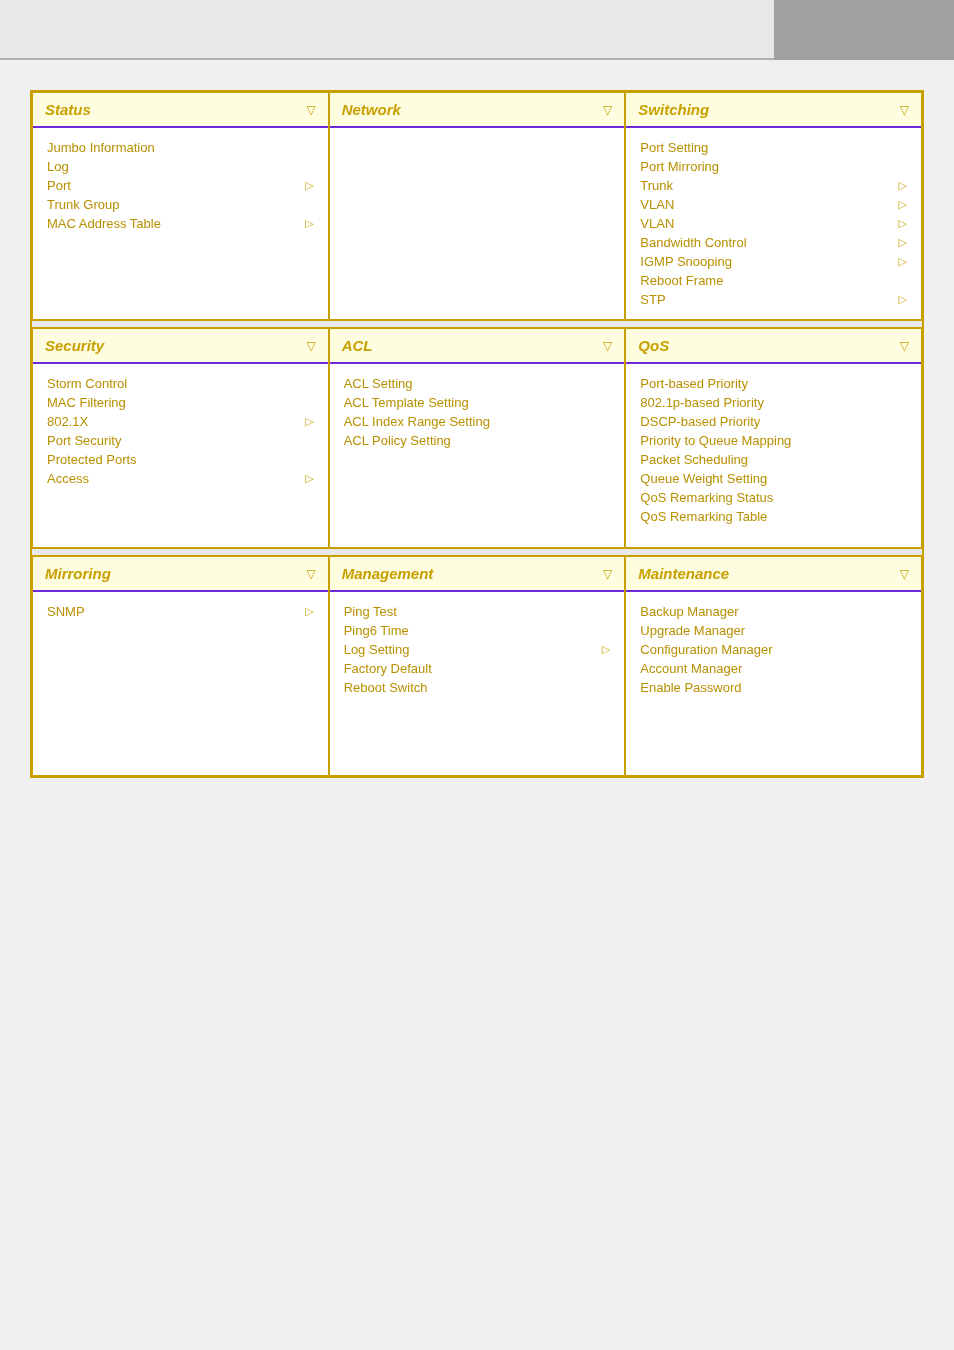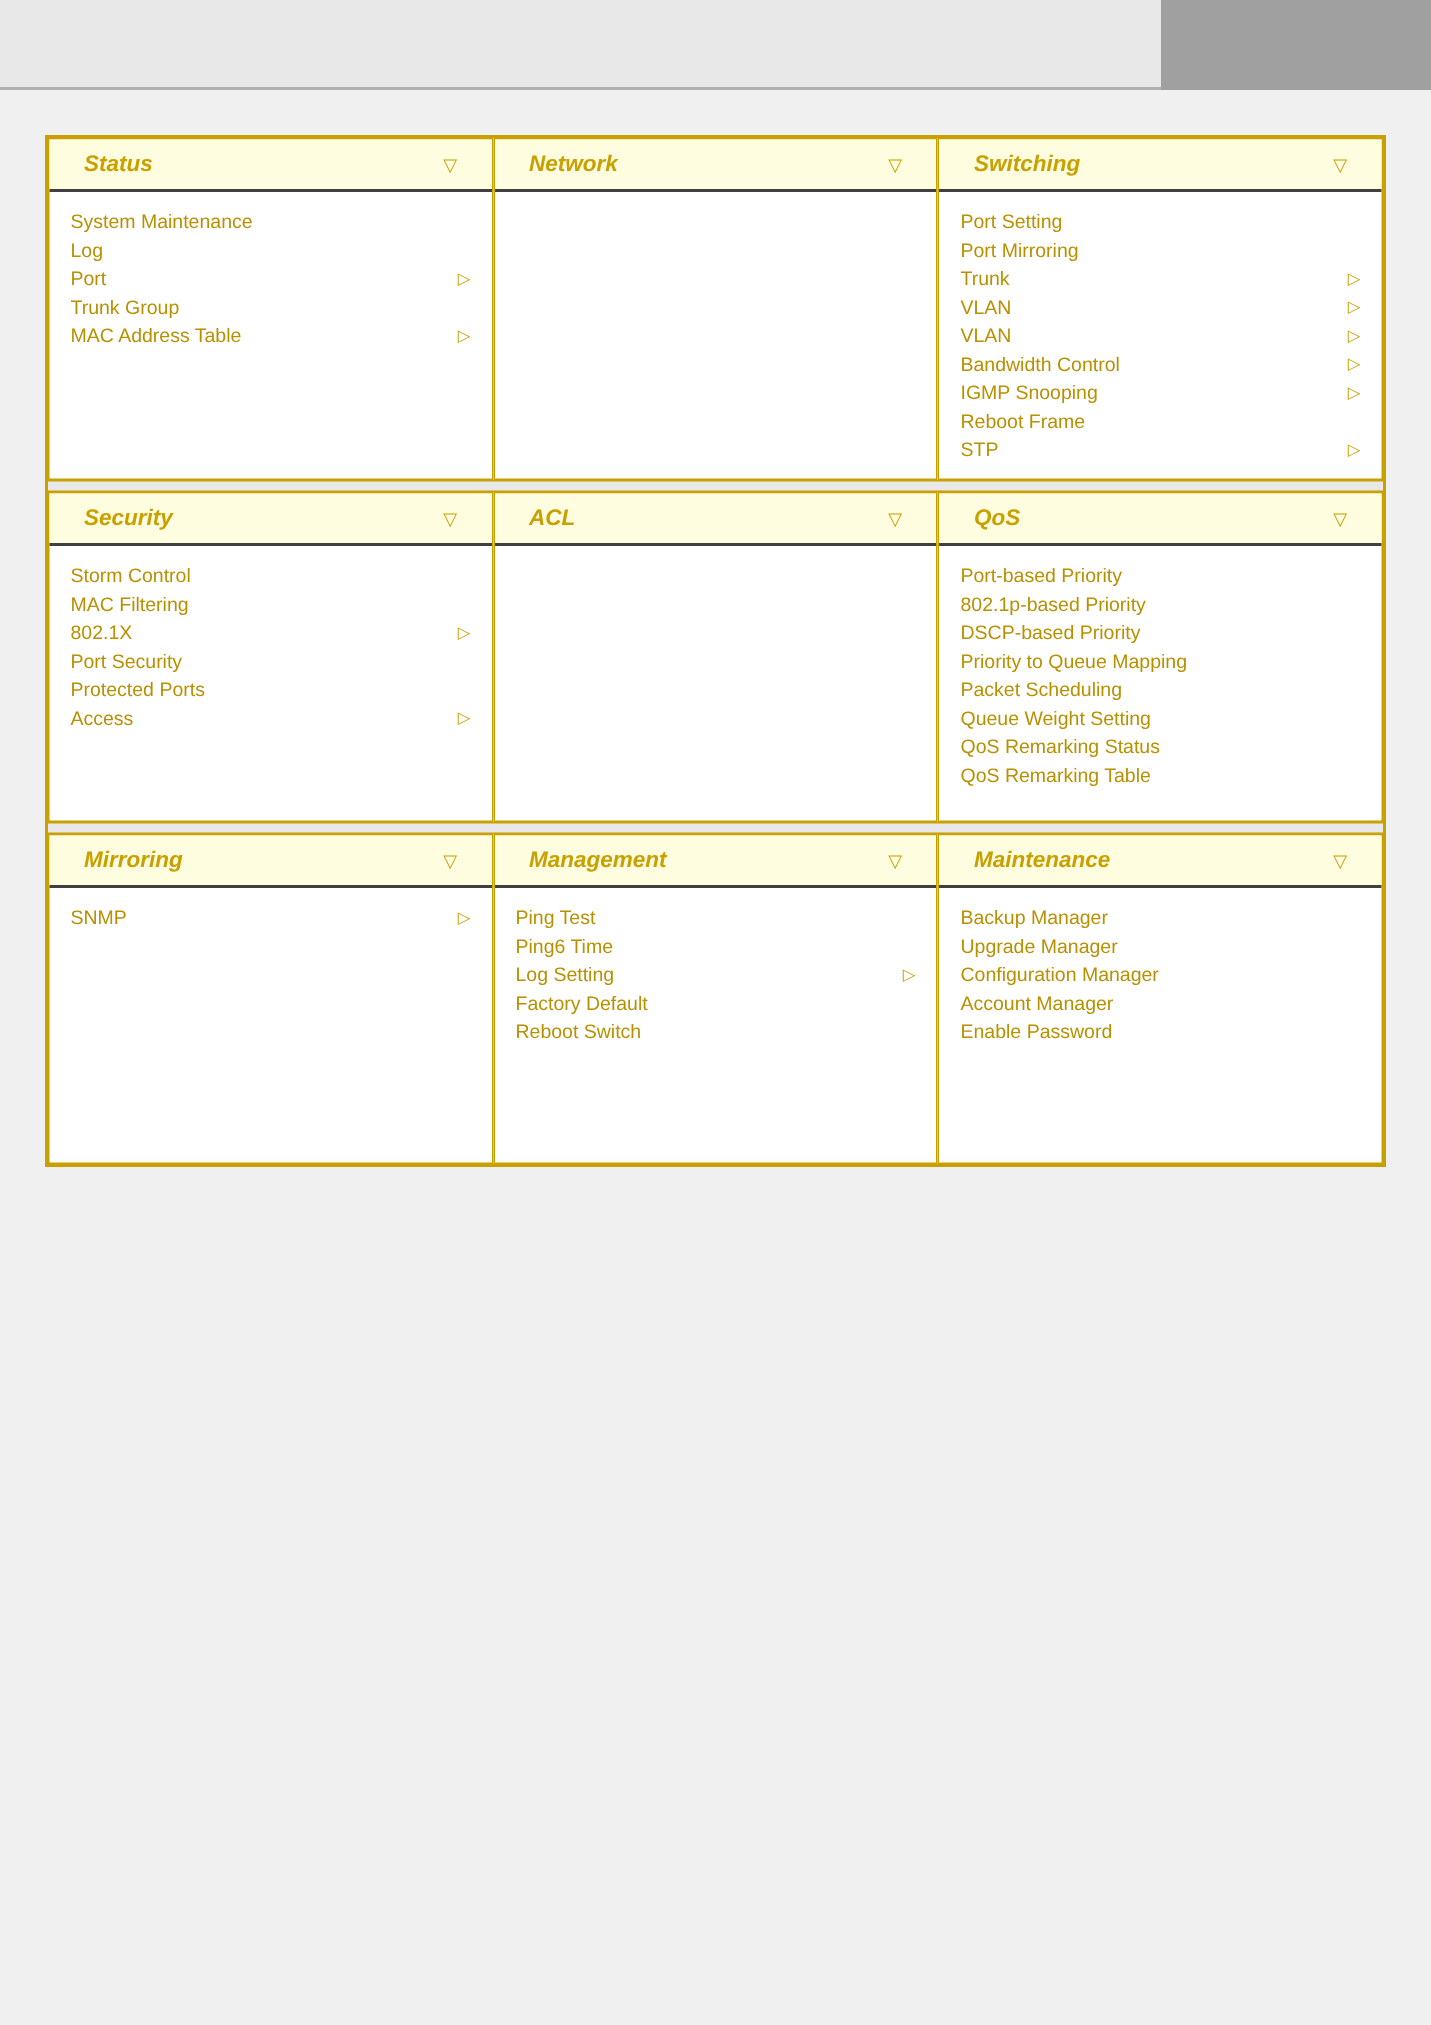--- a/index.html
+++ b/index.html
@@ -40,22 +40,22 @@
 
     .grid-cell {
       border: 1px solid #c8a000;
       padding: 0;
       background: #fff;
       min-height: 220px;
     }
 
     .cell-header {
       background: #fffde0;
-      border-bottom: 2px solid #404040;
-      padding: 8px 23px;
+      border-bottom: 2px solid #6d28d9;
+      padding: 8px 12px;
       display: flex;
       align-items: center;
       justify-content: space-between;
     }
 
     .cell-header-title {
       font-weight: bold;
       font-size: 15px;
       color: #c8a000;
       font-style: italic;
@@ -107,21 +107,21 @@
 
 <div class="main-content">
   <div class="grid-container" id="grid-container">
   <div class="grid-cell">
         <div class="cell-header">
           <span class="cell-header-title">Status</span>
           <span class="chevron-down">▽</span>
         </div>
         <div class="cell-body">
           <div class="menu-item">
-            <span class="menu-item-text">System Maintenance</span>
+            <span class="menu-item-text">Jumbo Information</span>
           </div>
           <div class="menu-item">
             <span class="menu-item-text">Log</span>
           </div>
           <div class="menu-item">
             <span class="menu-item-text">Port</span>
             <span class="chevron-right">▷</span>
           </div>
           <div class="menu-item">
             <span class="menu-item-text">Trunk Group</span>
@@ -205,20 +205,34 @@
           <div class="menu-item">
             <span class="menu-item-text">Access</span>
             <span class="chevron-right">▷</span>
           </div>
         </div>
       </div>
       <div class="grid-cell">
         <div class="cell-header">
           <span class="cell-header-title">ACL</span>
           <span class="chevron-down">▽</span>
+        </div>
+        <div class="cell-body">
+          <div class="menu-item">
+            <span class="menu-item-text">ACL Setting</span>
+          </div>
+          <div class="menu-item">
+            <span class="menu-item-text">ACL Template Setting</span>
+          </div>
+          <div class="menu-item">
+            <span class="menu-item-text">ACL Index Range Setting</span>
+          </div>
+          <div class="menu-item">
+            <span class="menu-item-text">ACL Policy Setting</span>
+          </div>
         </div>
       </div>
       <div class="grid-cell">
         <div class="cell-header">
           <span class="cell-header-title">QoS</span>
           <span class="chevron-down">▽</span>
         </div>
         <div class="cell-body">
           <div class="menu-item">
             <span class="menu-item-text">Port-based Priority</span>

